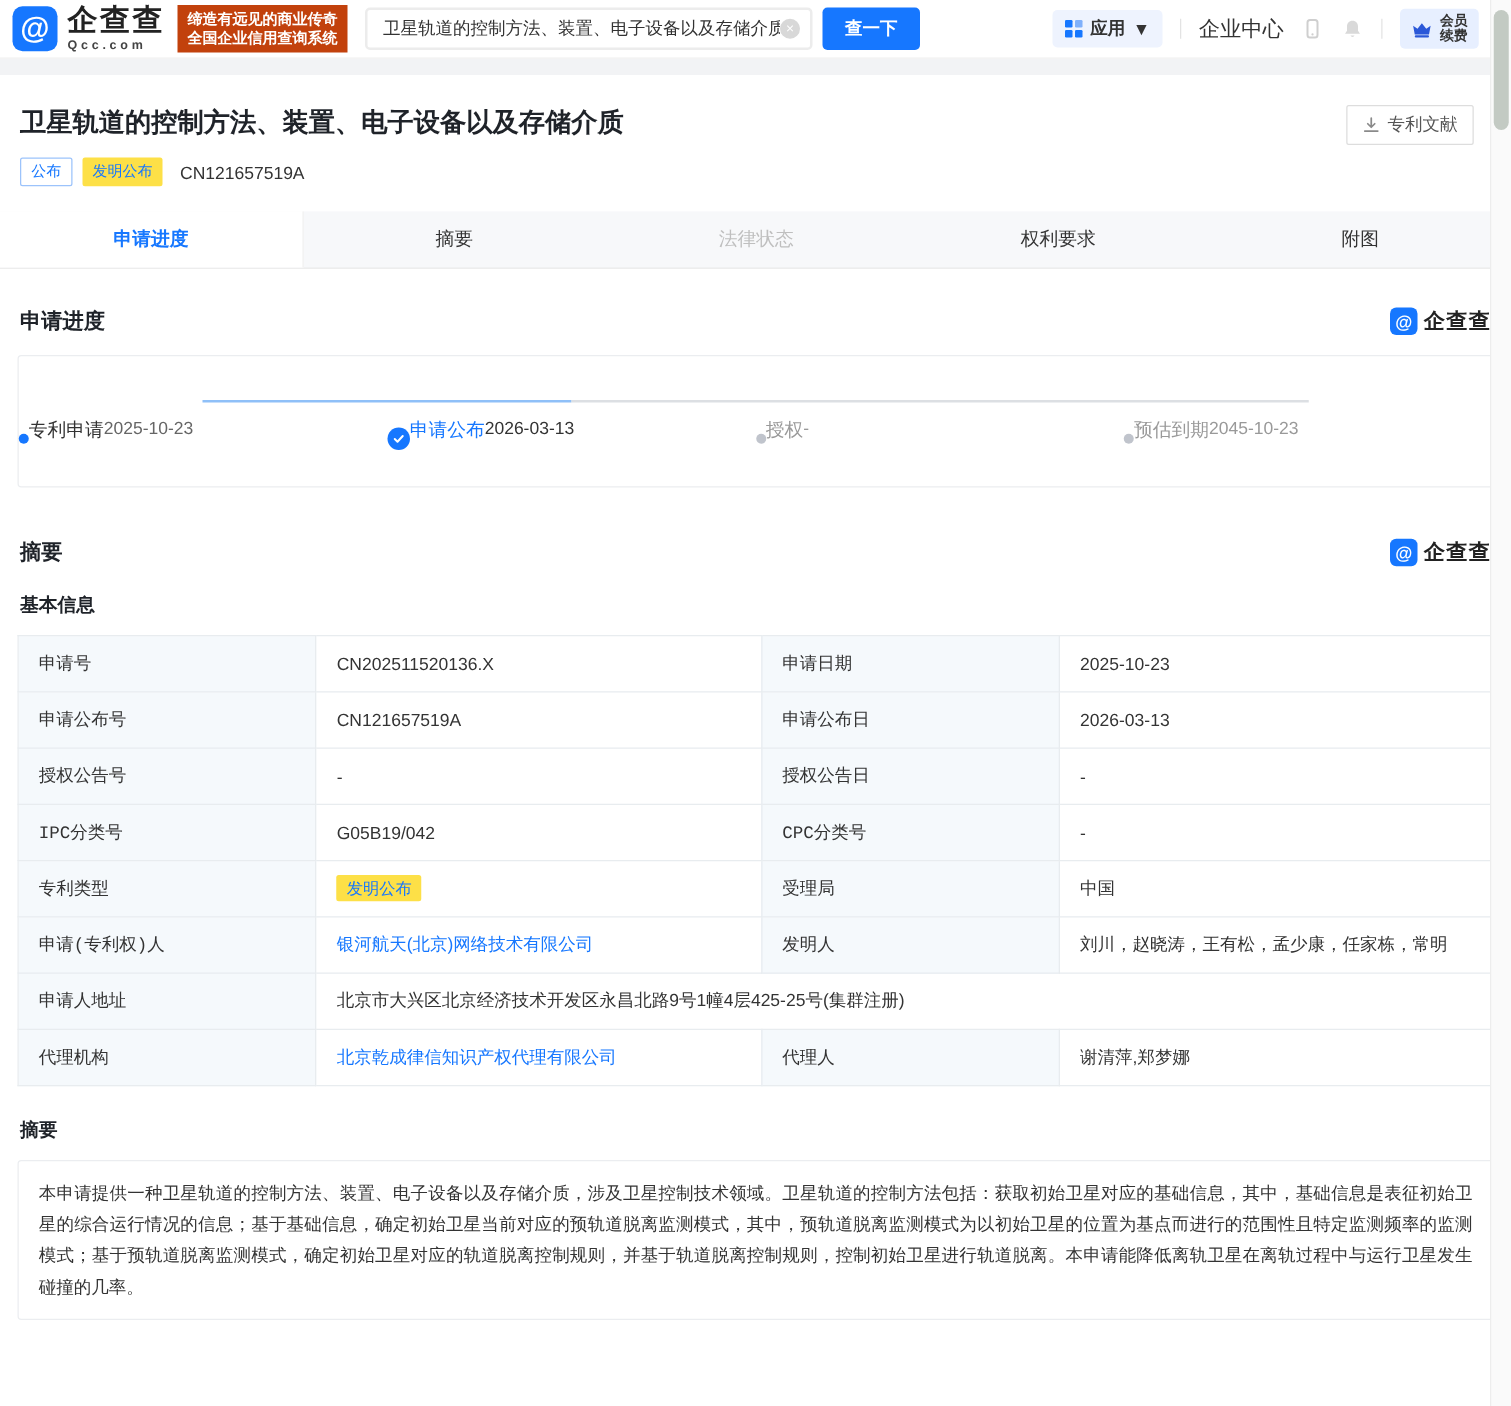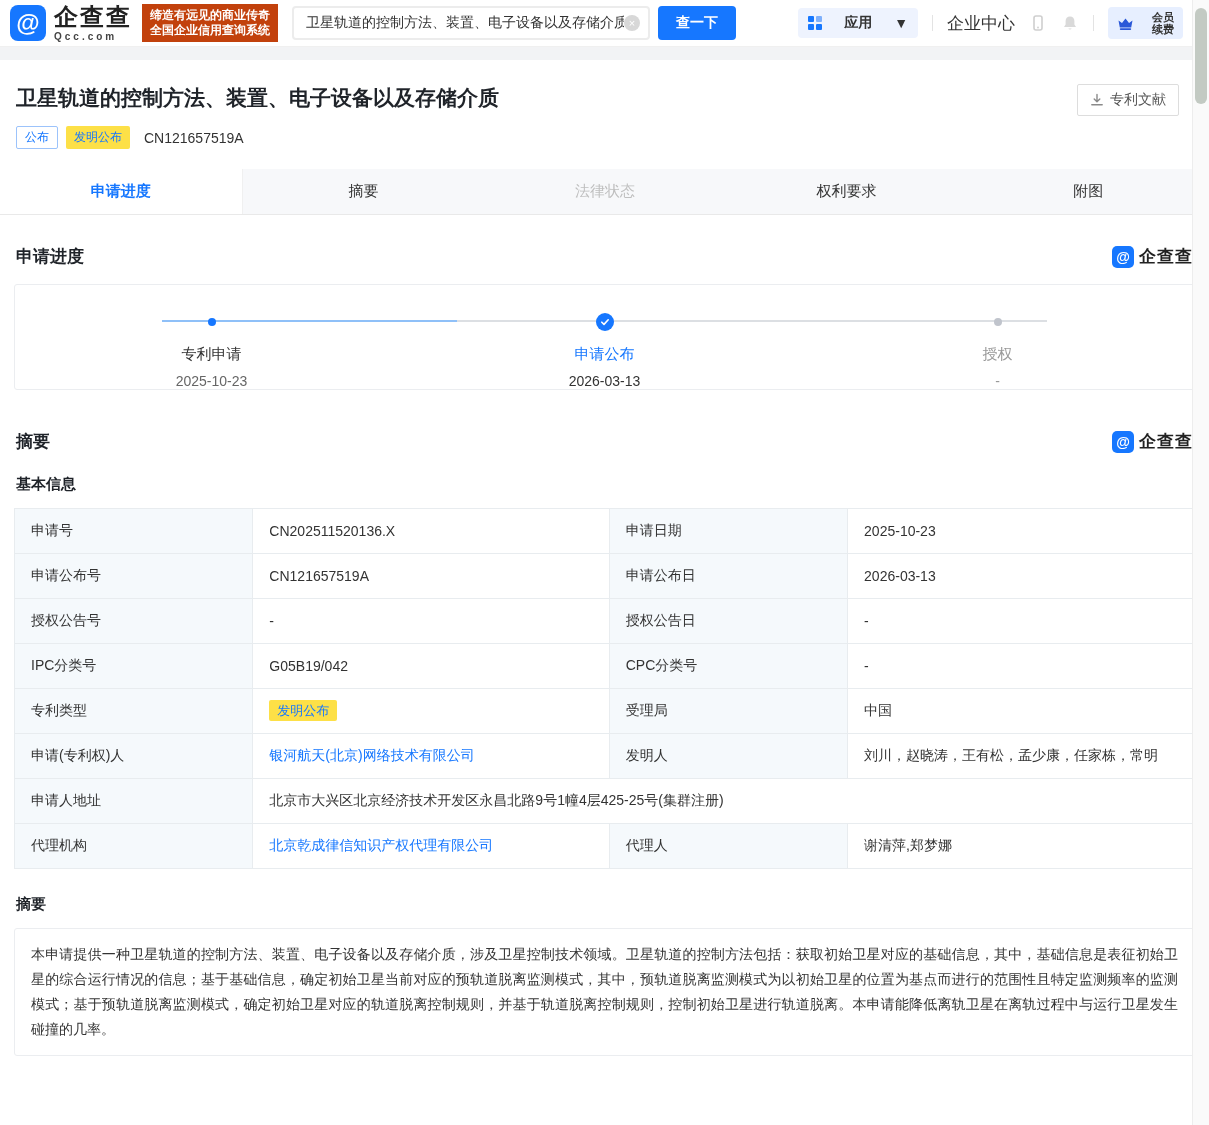--- a/index.html
+++ b/index.html
@@ -15,30 +15,30 @@
   .logo-txt { margin-left:8px; line-height:1; }
   .logo-txt .cn { font-size:24px; font-weight:bold; color:#222; letter-spacing:2px; }
   .logo-txt .en { font-size:10px; color:#444; letter-spacing:3px; margin-top:3px; font-weight:bold; }
   .slogan { margin-left:10px; background:#c2410c; color:#fff; font-size:12px; font-weight:bold; padding:4px 8px; line-height:15px; }
   .search-box { margin-left:14px; display:flex; align-items:center; }
   .search-input-wrap { width:358px; height:34px; border:2px solid #ececec; border-radius:4px; display:flex; align-items:center; padding:0 8px 0 12px; background:#fff; }
   .search-input { border:none; outline:none; flex:1; font-size:14px; color:#333; font-family:inherit; background:transparent; }
   .clear-ic { width:16px; height:16px; border-radius:50%; background:#d8d8d8; color:#fff; font-size:11px; line-height:16px; text-align:center; cursor:pointer; flex:0 0 auto; }
   .search-btn { margin-left:8px; height:34px; padding:0 18px; background:#1677ff; color:#fff; border:none; border-radius:4px; font-size:14px; font-weight:bold; cursor:pointer; font-family:inherit; }
   .top-right { margin-left:auto; display:flex; align-items:center; gap:14px; }
-  .app-pill { display:flex; align-items:center; gap:22px; background:#eef3fe; border-radius:4px; padding:6px 10px; cursor:pointer; }
+  .app-pill { display:flex; align-items:center; gap:6px; background:#eef3fe; border-radius:4px; padding:6px 10px; cursor:pointer; }
   .grid-ic { width:14px; height:14px; display:grid; grid-template-columns:6px 6px; grid-template-rows:6px 6px; gap:2px; }
   .grid-ic i { background:#1677ff; border-radius:1px; }
   .grid-ic i:nth-child(2){ background:#7fb0fb; }
   .app-pill span { font-size:14px; font-weight:bold; color:#333; }
   .caret { font-size:8px; color:#666; }
   .vdiv { width:1px; height:16px; background:#e3e3e3; }
   .nav-link { font-size:17px; color:#333; cursor:pointer; }
   .mini-ic { width:18px; height:18px; cursor:pointer; }
-  .member-pill { display:flex; align-items:center; gap:18px; background:#e7efff; border-radius:4px; padding:4px 9px; cursor:pointer; }
+  .member-pill { display:flex; align-items:center; gap:6px; background:#e7efff; border-radius:4px; padding:4px 9px; cursor:pointer; }
   .member-txt { font-size:11px; font-weight:bold; color:#333; line-height:12px; }
   
   .strip { height:13px; background:#f2f3f5; }
   
   .title-card { background:#fff; padding:24px 30px 20px 16px; position:relative; }
   .patent-title { font-size:21px; font-weight:bold; color:#1f2329; }
   .tag-row { margin-top:14px; display:flex; align-items:center; gap:8px; }
   .tag-outline { font-size:12px; color:#1677ff; border:1px solid #9cc3fb; border-radius:2px; padding:2px 8px; background:#fff; }
   .tag-filled { font-size:12px; color:#1677ff; background:#fde047; border-radius:2px; padding:3px 8px; }
   .pub-no { font-size:14px; color:#333; margin-left:6px; }
@@ -54,36 +54,36 @@
   .wm { display:flex; align-items:center; gap:5px; }
   .wm-ic { width:22px; height:22px; border-radius:5px; background:#1677ff; color:#fff; font-size:14px; font-weight:bold; display:flex; align-items:center; justify-content:center; }
   .wm-txt { font-size:17px; font-weight:bold; color:#222; letter-spacing:1px; }
   
   .timeline-card { margin:0 14px; border:1px solid #ebedf0; border-radius:3px; height:106px; position:relative; }
   .tl-line { position:absolute; top:35px; height:2px; background:#dcdfe3; }
   .tl-line.blue { background:#8fc0f8; }
   .tl-seg-gray { left:37.5%; width:50%; }
   .tl-seg-blue { left:12.5%; width:25%; }
   .steps { display:flex; position:absolute; inset:0; }
-  .step { flex:1; display:flex; flex-direction:column; align-items:center;justify-content:flex-end; }
+  .step { flex:1; display:flex; flex-direction:row; align-items:center; }
   .dot-wrap { height:18px; margin-top:27px; display:flex; align-items:center; justify-content:center; }
   .dot { width:8px; height:8px; border-radius:50%; background:#c0c4cc; }
   .step.done .dot { background:#1677ff; }
   .check-dot { width:18px; height:18px; border-radius:50%; background:#1677ff; display:flex; align-items:center; justify-content:center; }
   .step-label { margin-top:14px; font-size:15px; color:#333; }
   .step.current .step-label { color:#1677ff; }
   .step.pending .step-label { color:#999; }
   .step-date { margin-top:9px; font-size:14px; color:#666; }
   .step.current .step-date { color:#333; }
   .step.pending .step-date { color:#999; }
   
   .sub-head { font-size:15px; font-weight:bold; color:#1f2329; margin:22px 16px 14px 16px; }
   table.info { width:calc(100% - 28px); margin:0 14px; border-collapse:collapse; table-layout:fixed; }
   table.info td { border:1px solid #e8ecef; font-size:14px; color:#333; padding:13px 16px; vertical-align:middle; word-break:break-all; }
-  td.lbl { background:#f5f9fc; color:#333; }
+  td.lbl { background:#f5f9fc; color:#333;font-family:Liberation Mono, monospace; }
   a.cell-link { color:#1677ff; text-decoration:none; cursor:pointer; }
   td .tag-filled, td .tag-outline { font-size:13px; }
   
   .abstract-box { margin:0 14px; border:1px solid #ebedf0; border-radius:3px; padding:13px 16px; font-size:14px; color:#333; line-height:25px; text-align:justify; }
   
   .sbar { position:absolute; top:0; right:0; bottom:0; width:17px; background:#fafafa; border-left:1px solid #ededed; z-index:5; }
   .sbar-thumb { position:absolute; top:8px; left:2px; width:12px; height:96px; border-radius:6px; background:#c3cac3; cursor:pointer; }
 </style>
 </head>
 <body>
@@ -198,20 +198,27 @@
       <div class="step-label">申请公布</div>
       <div class="step-date">2026-03-13</div>
     </div>
     <div class="step pending">
       <div class="dot-wrap">
           <div class="dot"></div>
         </div>
       <div class="step-label">授权</div>
       <div class="step-date">-</div>
     </div>
+    <div class="step pending">
+      <div class="dot-wrap">
+          <div class="dot"></div>
+        </div>
+      <div class="step-label">预估到期</div>
+      <div class="step-date">2045-10-23</div>
+    </div>
   </div>
 </div>
 
 <div class="sec-head" style="margin-top:40px;">
   <div class="sec-title">摘要</div>
   <div class="wm">
     <div class="wm-ic">@</div>
     <div class="wm-txt">企查查</div>
   </div>
 </div>

